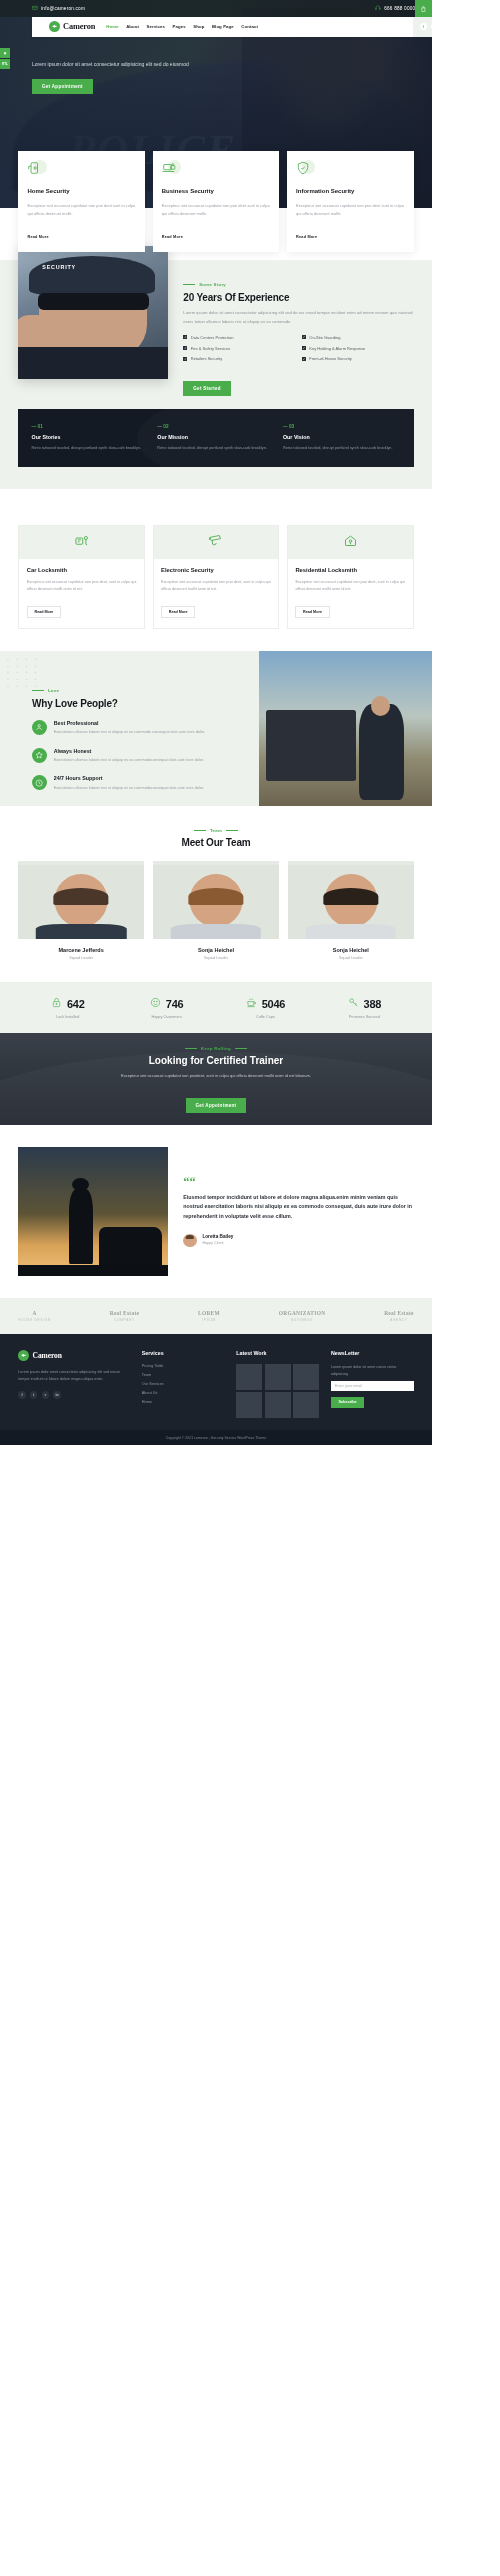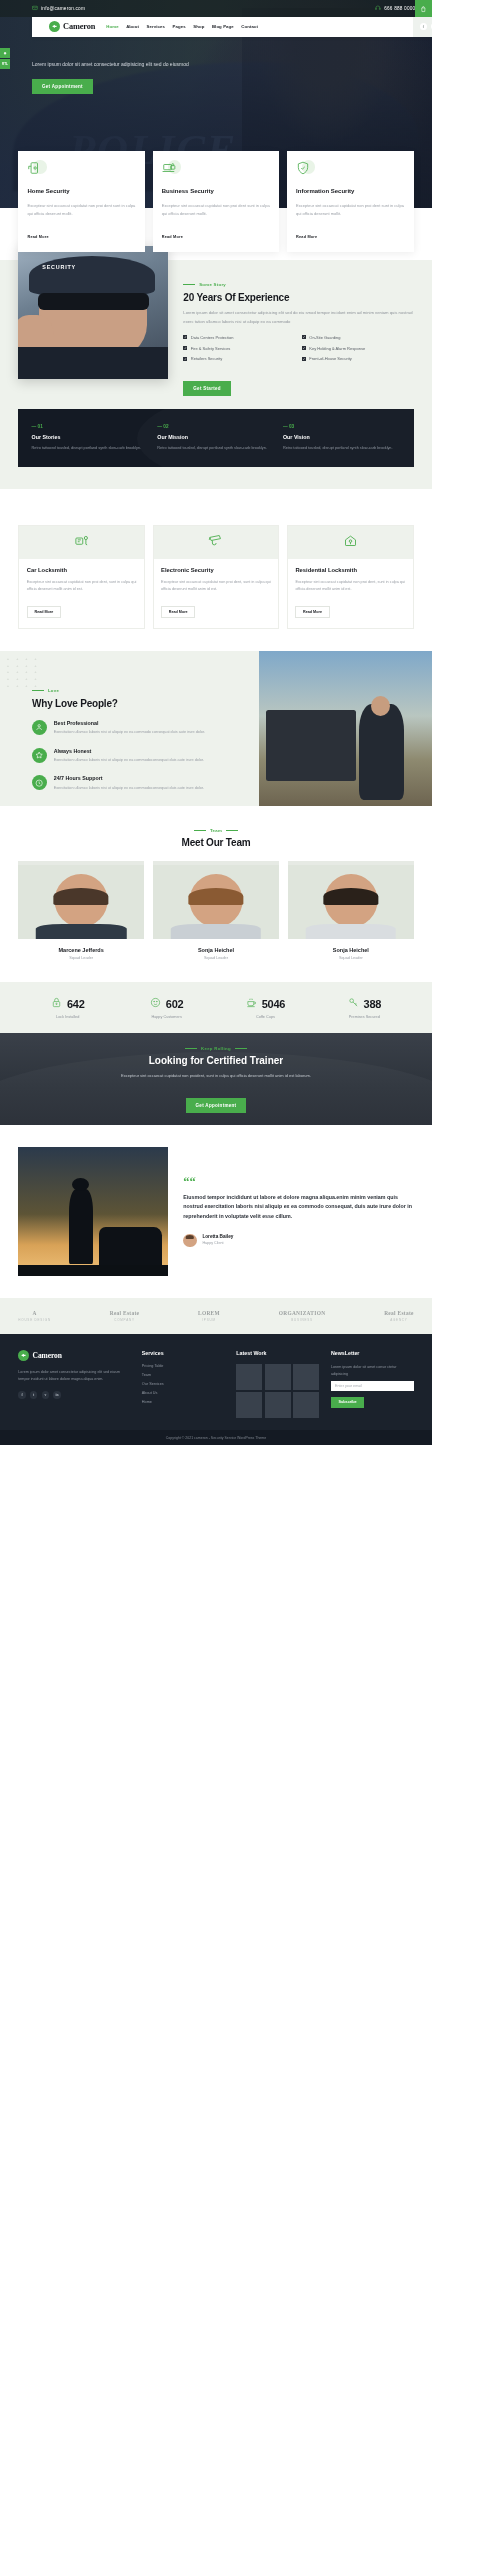--- a/index.html
+++ b/index.html
@@ -558,21 +558,21 @@
       <div class="cnt-lab">Lock Installed</div>
     </div>
     <div class="cnt">
       <div class="cnt-row">
         <span><svg viewBox="0 0 24 24" width="11" height="11" fill="none" stroke="#49ad4c" stroke-width="1.4">
               <circle cx="12" cy="12" r="9"></circle>
               <circle cx="9" cy="10" r=".9" fill="#49ad4c"></circle>
               <circle cx="15" cy="10" r=".9" fill="#49ad4c"></circle>
               <path d="M8.5 14.5c1 1.3 2.1 2 3.5 2s2.5-.7 3.5-2"></path>
             </svg></span>
-        <span class="cnt-num">602</span>
+        <span class="cnt-num">746</span>
       </div>
       <div class="cnt-lab">Happy Customers</div>
     </div>
     <div class="cnt">
       <div class="cnt-row">
         <span><svg viewBox="0 0 24 24" width="11" height="11" fill="none" stroke="#49ad4c" stroke-width="1.4">
               <path d="M4 10h13v5a4 4 0 01-4 4H8a4 4 0 01-4-4z"></path>
               <path d="M17 11h2a2 2 0 010 4h-2"></path>
               <path d="M8 6V4M11 6V3.5M14 6V4"></path>
               <path d="M3 21h16"></path>

